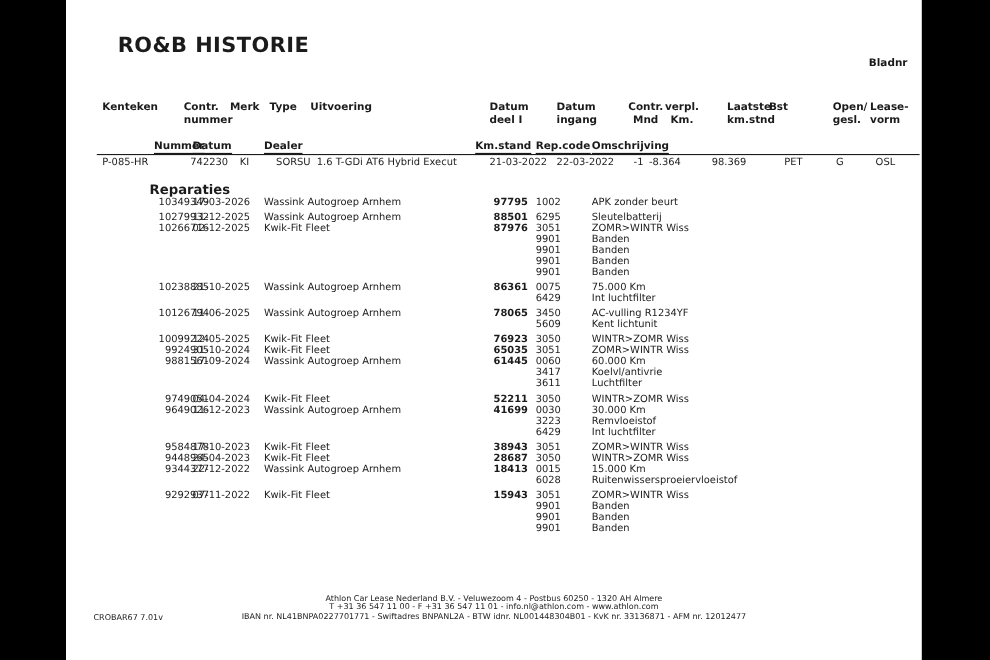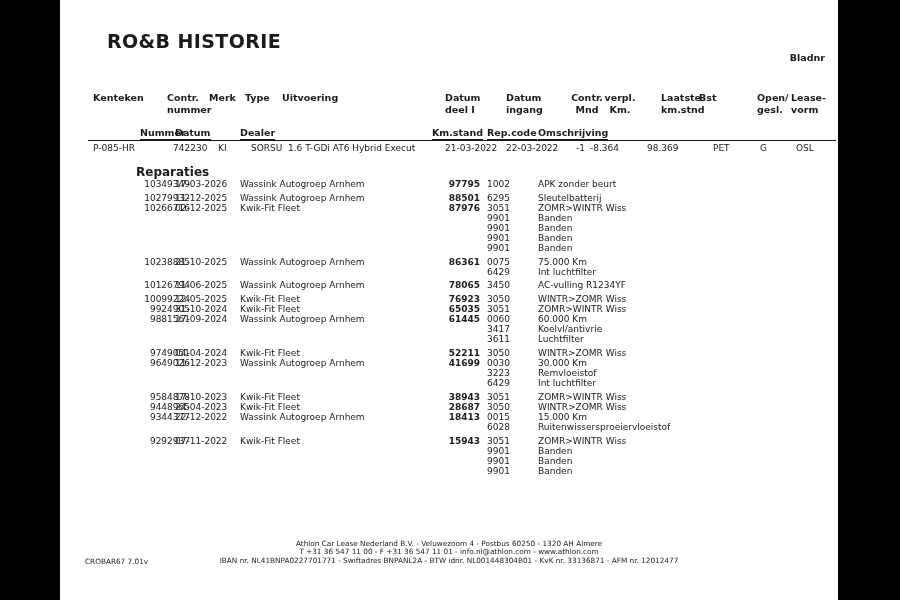--- a/index.html
+++ b/index.html
@@ -246,20 +246,28 @@
         <span class="rcell c-oms">Int luchtfilter</span>
       </div>
       <div class="rrow gap">
         <span class="rcell c-num">10126794</span>
         <span class="rcell c-date">11-06-2025</span>
         <span class="rcell c-dealer">Wassink Autogroep Arnhem</span>
         <span class="rcell c-km">78065</span>
         <span class="rcell c-code">3450</span>
         <span class="rcell c-oms">AC-vulling R1234YF</span>
       </div>
+      <div class="rrow">
+        <span class="rcell c-num"></span>
+        <span class="rcell c-date"></span>
+        <span class="rcell c-dealer"></span>
+        <span class="rcell c-km"></span>
+        <span class="rcell c-code">5609</span>
+        <span class="rcell c-oms">Kent lichtunit</span>
+      </div>
       <div class="rrow gap">
         <span class="rcell c-num">10099224</span>
         <span class="rcell c-date">12-05-2025</span>
         <span class="rcell c-dealer">Kwik-Fit Fleet</span>
         <span class="rcell c-km">76923</span>
         <span class="rcell c-code">3050</span>
         <span class="rcell c-oms">WINTR&gt;ZOMR Wiss</span>
       </div>
       <div class="rrow">
         <span class="rcell c-num">9924905</span>

